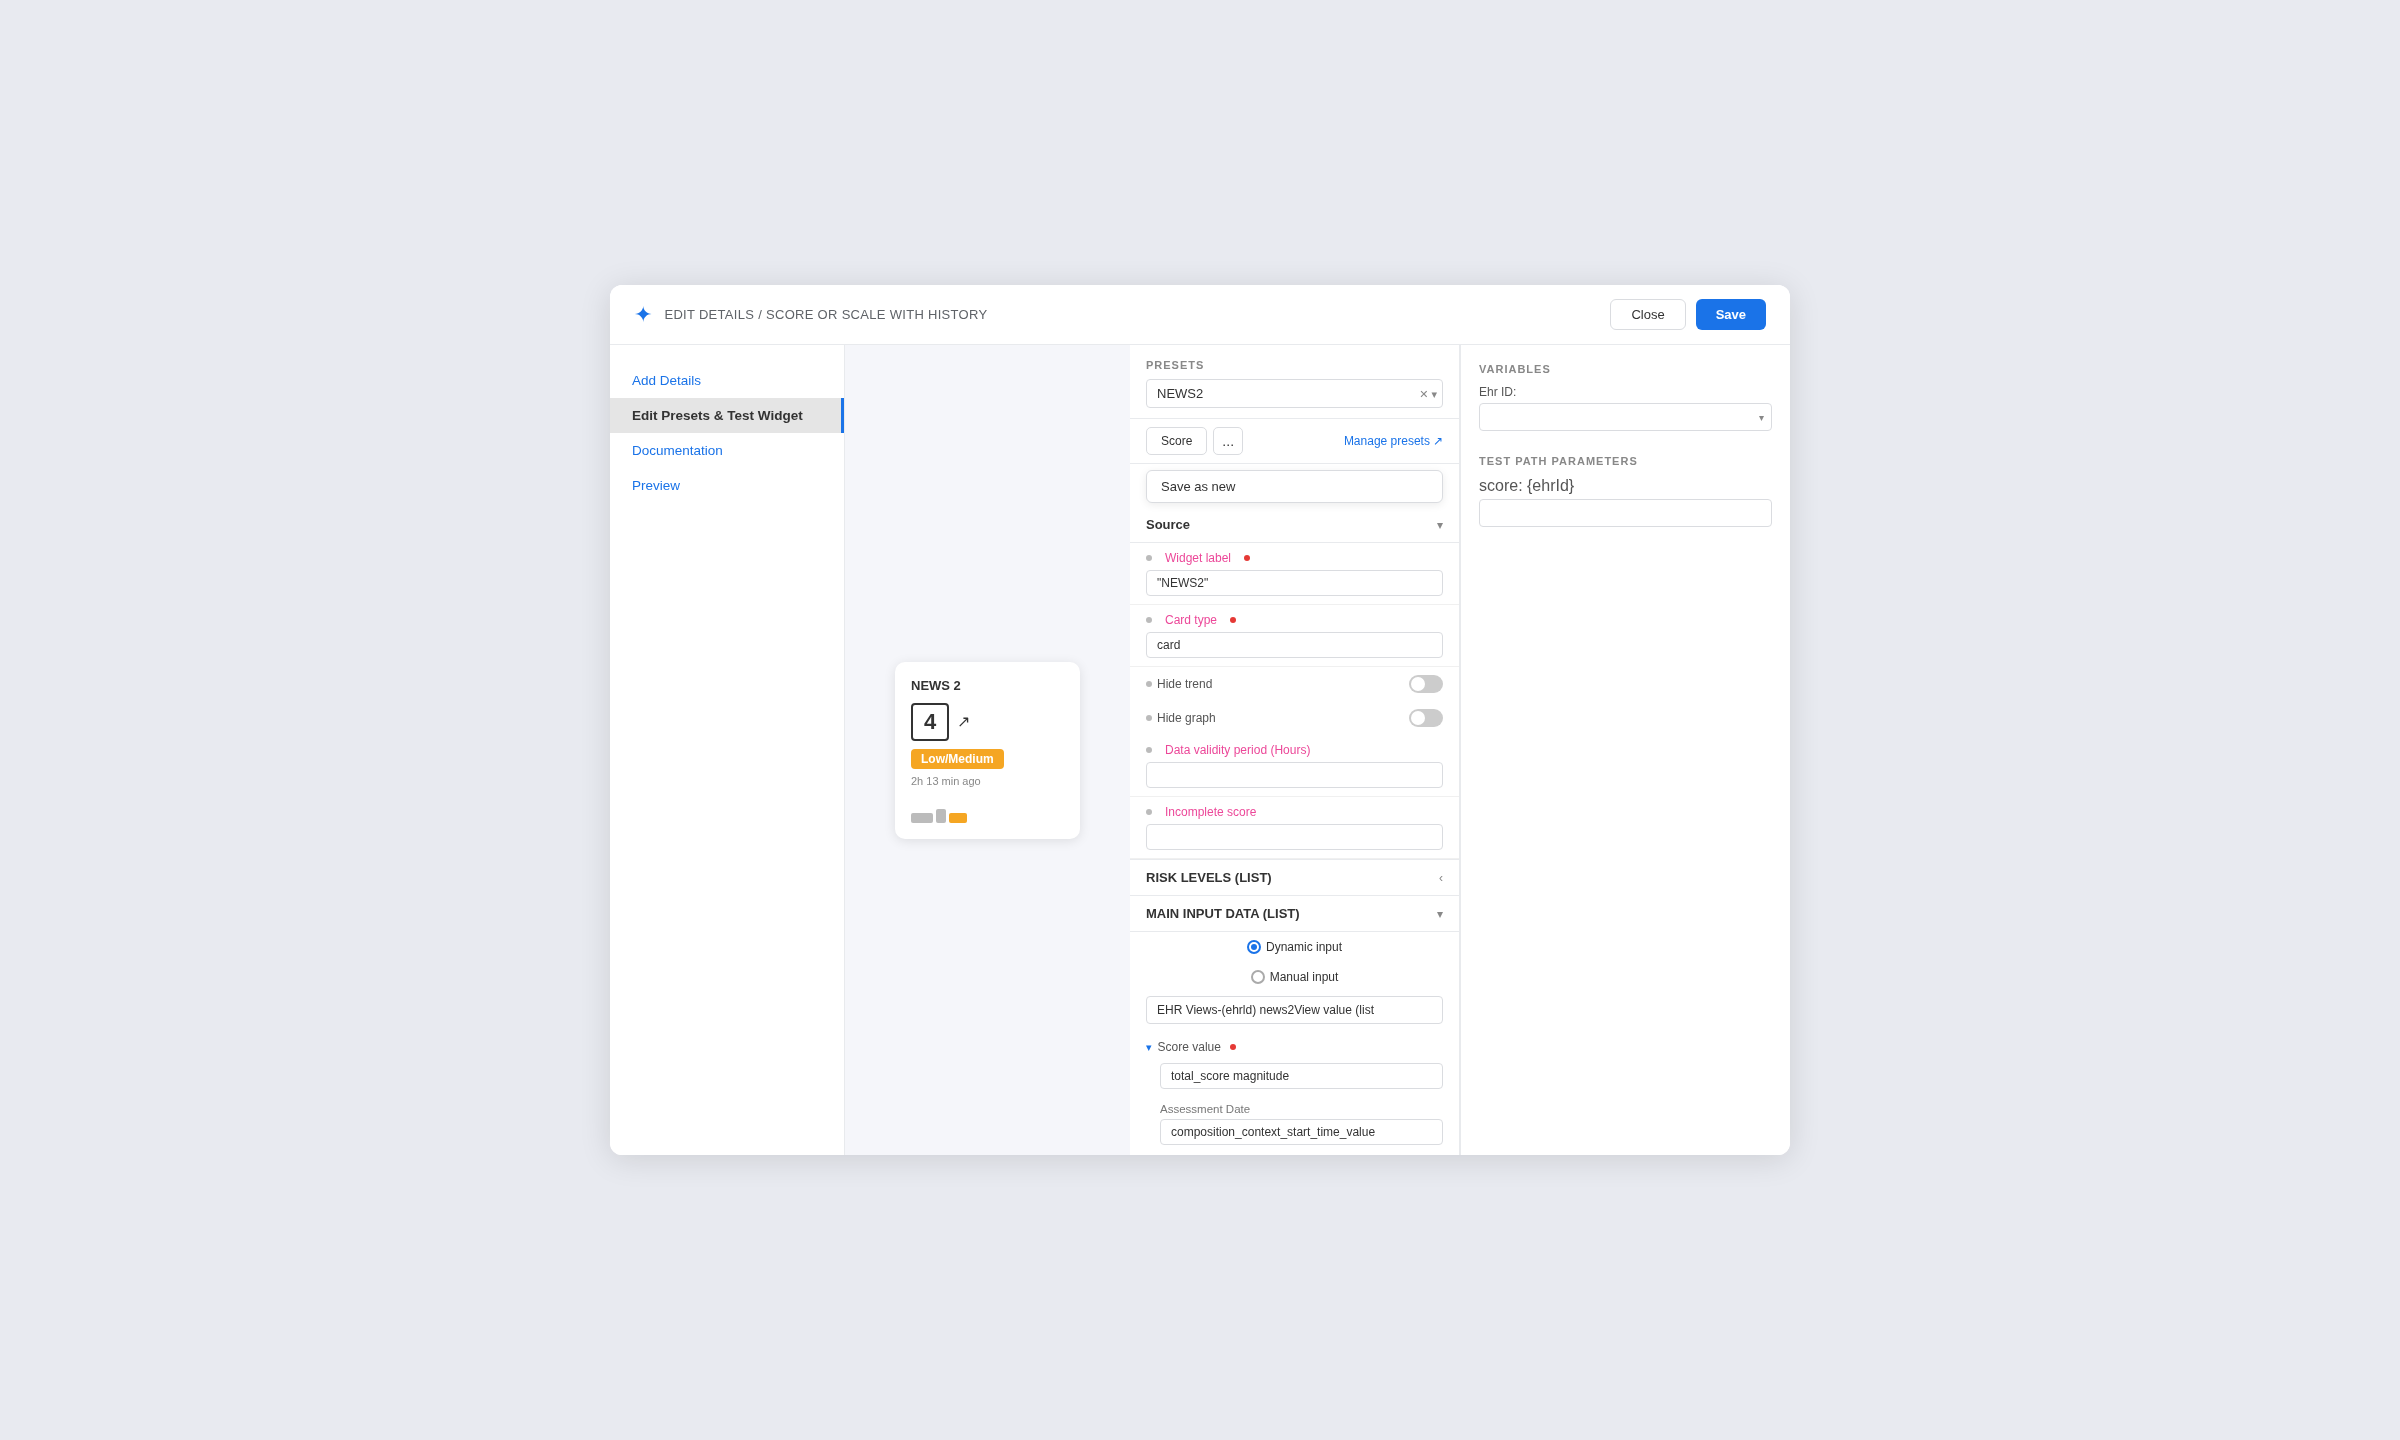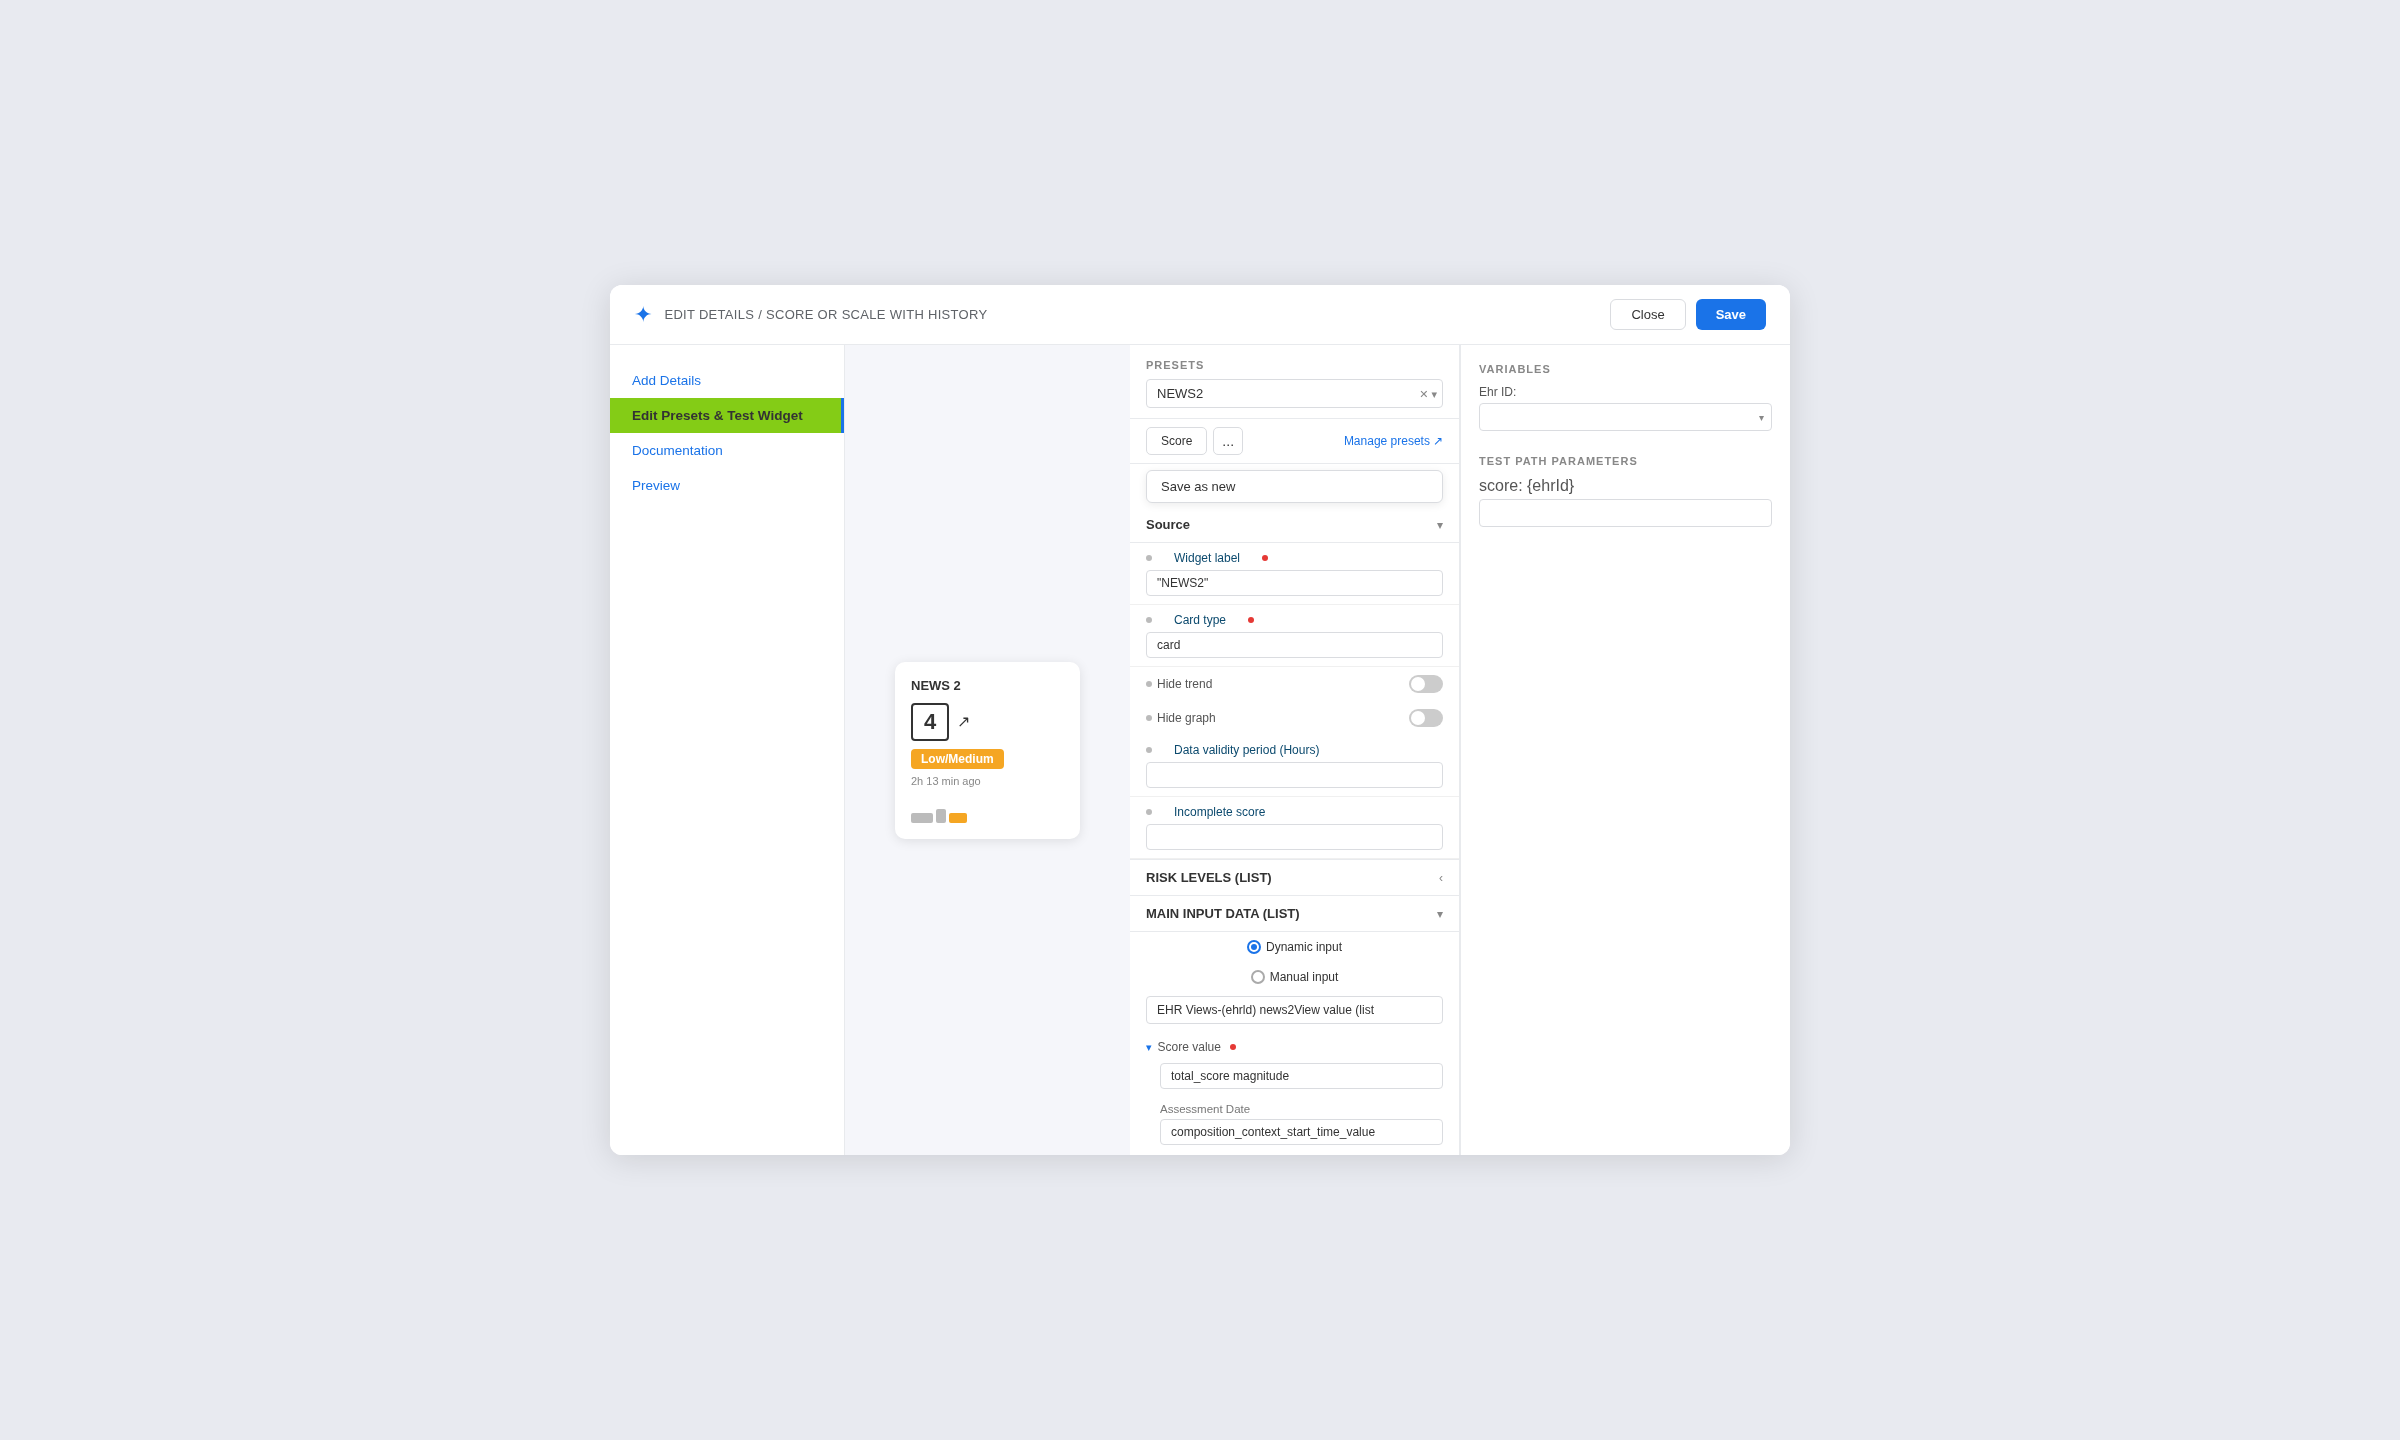--- a/index.html
+++ b/index.html
@@ -82,21 +82,21 @@
       background: #fff;
       flex-shrink: 0;
     }
     .sidebar-item {
       padding: 10px 22px;
       font-size: 13.5px;
       cursor: pointer;
       color: #1a73e8;
     }
     .sidebar-item.active {
-      background: #84cc16;
+      background: #e5e5e5;
       color: #1a73e8;
       font-weight: 600;
       border-right: 3px solid #1a73e8;
     }
     .sidebar-item.active span { color: #333; }
 
     
     .preview-area {
       flex: 1;
       background: #f5f6fa;
@@ -350,23 +350,23 @@
     }
 
     
     .form-field {
       padding: 8px 16px;
       border-bottom: 1px solid #f0f0f0;
     }
     .form-field-label {
       display: flex;
       align-items: center;
-      gap: 22px;
-      font-size: 12px;
-      color: #0c4a6e;
+      gap: 13px;
+      font-size: 12px;
+      color: #ec4899;
       margin-bottom: 5px;
     }
     .required-dot {
       width: 6px;
       height: 6px;
       background: #e53935;
       border-radius: 50%;
       display: inline-block;
     }
     .info-dot {

